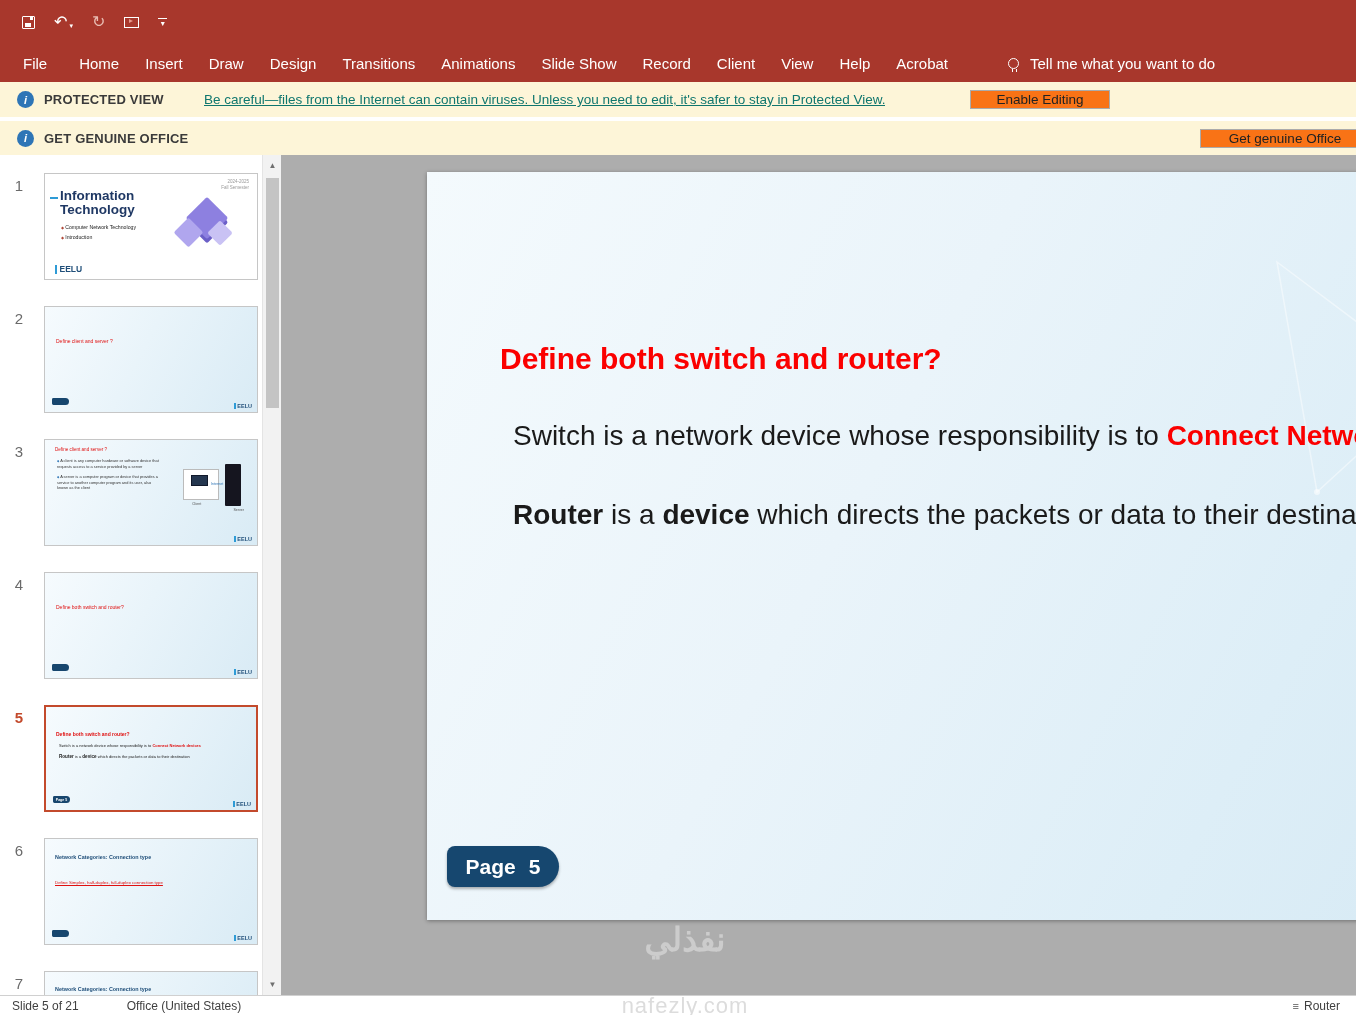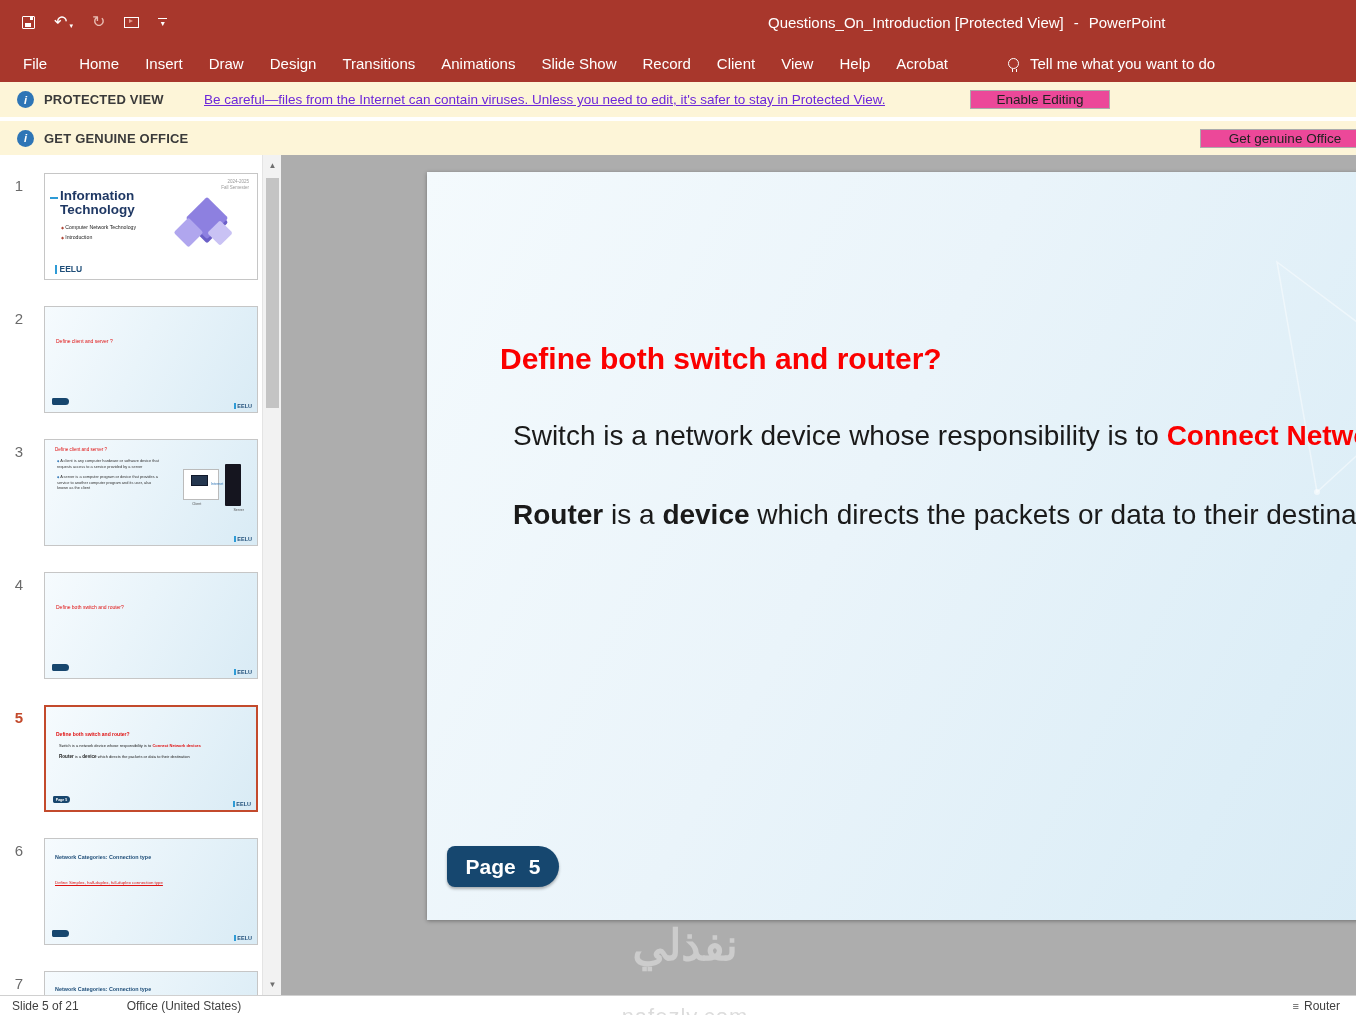--- a/index.html
+++ b/index.html
@@ -31,23 +31,23 @@
   .tellme { position:absolute; left:1008px; top:0; height:38px; display:flex; align-items:center; color:#fff; font-size:15px; }
   .bulb { width:11px; height:11px; border:1.5px solid #fff; border-radius:50%; position:relative; margin-right:11px; display:inline-block; }
   .bulb::after { content:""; position:absolute; left:2.5px; bottom:-4px; width:3px; height:3px; border-left:1.5px solid #fff; border-right:1.5px solid #fff; }
 
   
   .msgbar { position:absolute; left:0; width:100%; background:#FDF5D8; display:flex; align-items:center; }
   .bar-protected { top:82px; height:37px; border-bottom:2px solid #fff; }
   .bar-genuine { top:121px; height:34px; }
   .info-icon { width:17px; height:17px; min-width:17px; border-radius:50%; background:#2E75B6; color:#fff; font-size:11px; font-weight:bold; font-style:italic; display:flex; align-items:center; justify-content:center; margin-left:17px; }
   .bar-label { font-size:13px; font-weight:bold; color:#3A3A3A; margin-left:10px; width:160px; min-width:160px; letter-spacing:.2px; }
-  .bar-msg { font-size:13.5px; color:#6d28d9; white-space:nowrap; overflow:hidden; }
+  .bar-msg { font-size:13.5px; color:#0f766e; white-space:nowrap; overflow:hidden; }
   .bar-msg.link { text-decoration:underline; cursor:pointer; }
-  .bar-btn { position:absolute; height:19px; background:#ec4899; border:1px solid #ABABAB; font-size:13.5px; color:#222; display:flex; align-items:center; justify-content:center; cursor:pointer; }
+  .bar-btn { position:absolute; height:19px; background:#f97316; border:1px solid #ABABAB; font-size:13.5px; color:#222; display:flex; align-items:center; justify-content:center; cursor:pointer; }
   .btn-enable { left:970px; width:140px; }
   .btn-genuine { left:1200px; width:170px; }
 
   
   .panel { position:absolute; left:0; top:155px; width:262px; height:840px; background:#fff; }
   .vscroll { position:absolute; left:262px; top:155px; width:19px; height:840px; background:#F2F2F2; border-left:1px solid #E4E4E4; }
   .scroll-btn { position:absolute; left:0; width:19px; height:17px; display:flex; align-items:center; justify-content:center; font-size:8px; color:#6F6F6F; cursor:pointer; }
   .scroll-up { top:2px; } .scroll-down { bottom:2px; }
   .scroll-thumb { position:absolute; left:3px; top:23px; width:13px; height:230px; background:#C4C4C4; cursor:pointer; }
   .canvas { position:absolute; left:281px; top:155px; width:1075px; height:840px; background:#ADADAD; overflow:hidden; }
@@ -111,21 +111,21 @@
   .sl1 { top:248px; }
   .sl2 { top:327px; }
   .sl1 .hl { color:#FB0000; font-weight:bold; }
   .sl2 .b { font-weight:bold; }
   .page-badge { position:absolute; left:20px; top:674px; width:112px; height:41px; background:#16476F;
                 border-radius:10px 26px 26px 10px; display:flex; align-items:center; justify-content:center; gap:13px;
                 box-shadow:0 2px 3px rgba(0,0,0,.3); }
   .page-badge span { color:#fff; font-weight:bold; font-size:21px; }
 
   .watermark { position:absolute; left:600px; top:920px; width:170px; text-align:center; color:#D4D4D4; opacity:.8; z-index:20; pointer-events:none; }
-  .wm-ar { font-size:43px; font-weight:bold; }
+  .wm-ar { font-size:33px; font-weight:bold; }
   .wm-en { font-size:22px; margin-top:34px; letter-spacing:1px; }
 
   
   .statusbar { position:absolute; left:0; top:995px; width:100%; height:20px; background:#FFF; border-top:1px solid #D0D0D0;
                display:flex; align-items:center; font-size:12px; color:#3F3F3F; z-index:10; }
   .sb-slideinfo { margin-left:12px; }
   .sb-lang { margin-left:48px; }
   .sb-notes { margin-left:auto; margin-right:16px; display:flex; align-items:center; gap:5px; cursor:pointer; }
   .notes-icon { font-size:11px; color:#555; }
 </style>
@@ -148,25 +148,20 @@
         </span>
       <span class="qat-btn">
           <span class="icon-present"></span>
         </span>
       <span class="qat-btn">
         <span class="icon-custom">
             <span class="bar"></span>
             <span class="car">▾</span>
           </span>
       </span>
-    </div>
-    <div class="doc-title">
-      <span>Questions_On_Introduction [Protected View]</span>
-      <span>-</span>
-      <span>PowerPoint</span>
     </div>
   </div>
 
   <div class="rtabs">
     <span class="rtab rtab-file">File</span>
     <span class="rtab">Home</span>
     <span class="rtab">Insert</span>
     <span class="rtab">Draw</span>
     <span class="rtab">Design</span>
     <span class="rtab">Transitions</span>

